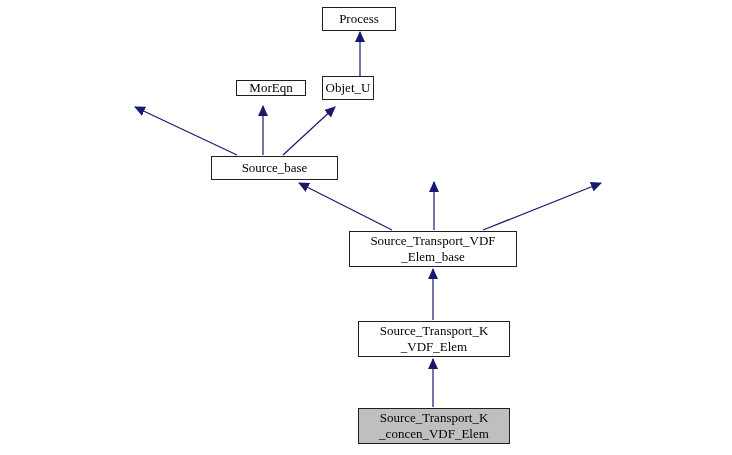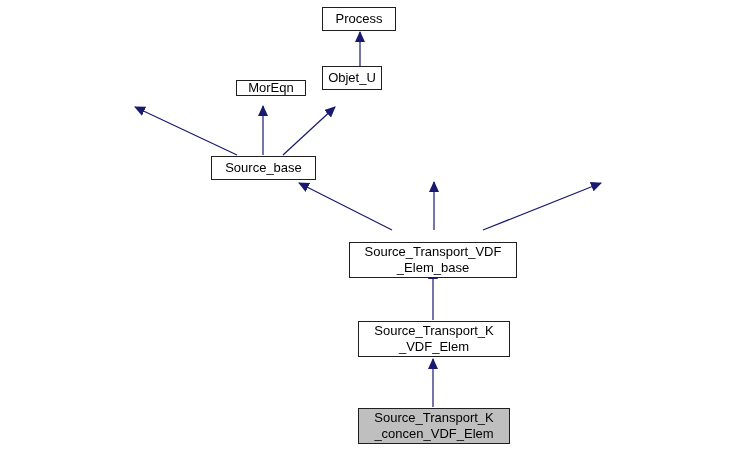--- a/index.html
+++ b/index.html
@@ -5,21 +5,21 @@
   html, body {
     margin: 0;
     padding: 0;
     background: var(--background, #ffffff);
   }
   .diagram {
     position: relative;
     width: 732px;
     height: 455px;
     background: var(--background, #ffffff);
-    font-family: Liberation Sans, sans-serif;
+    font-family: Liberation Serif, serif;
     overflow: hidden;
   }
   .edges-layer {
     position: absolute;
     left: 0; top: 0;
     width: 732px; height: 455px;
     color: var(--edge, #191970);
     pointer-events: none;
   }
   .edges-layer line {
@@ -66,27 +66,27 @@
     <line x1="483" y1="230" x2="601" y2="183" marker-end="url(#arrow)"></line>
     <line x1="433" y1="320" x2="433" y2="269" marker-end="url(#arrow)"></line>
     <line x1="433" y1="407" x2="433" y2="359" marker-end="url(#arrow)"></line>
   </svg>
 
   <div class="node" style="left:322px; top:7px;   width:74px;  height:24px">Process</div>
 
 
   <div class="node" style="left:236px; top:80px;  width:70px;  height:16px">MorEqn</div>
 
-  <div class="node" style="left:322px; top:66px;  width:60px;  height:24px">Objet_U</div>
+  <div class="node" style="left:322px; top:76px;  width:52px;  height:24px">Objet_U</div>
 
-  <div class="node" style="left:211px; top:156px; width:105px; height:24px">Source_base</div>
+  <div class="node" style="left:211px; top:156px; width:127px; height:24px">Source_base</div>
 
 
 
-  <div class="node" style="left:349px; top:242px; width:168px; height:36px">Source_Transport_VDF
+  <div class="node" style="left:349px; top:231px; width:168px; height:36px">Source_Transport_VDF
 _Elem_base</div>
 
   <div class="node" style="left:358px; top:321px; width:152px; height:36px">Source_Transport_K
 _VDF_Elem</div>
 
   <div class="node current" style="left:358px; top:408px; width:152px; height:36px">Source_Transport_K
 _concen_VDF_Elem</div>
 
 </div>
 

